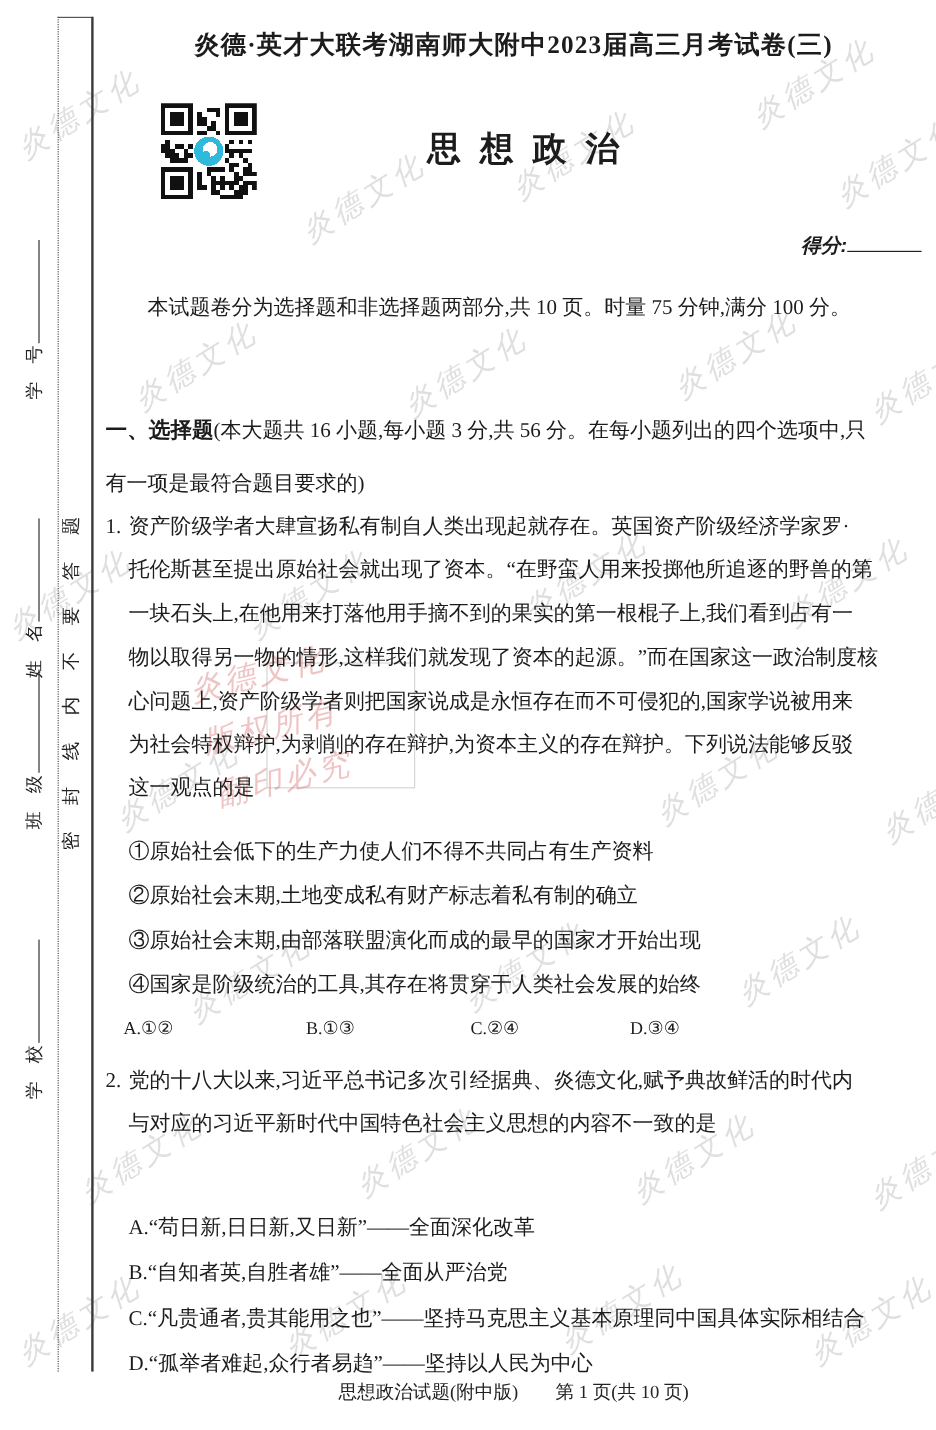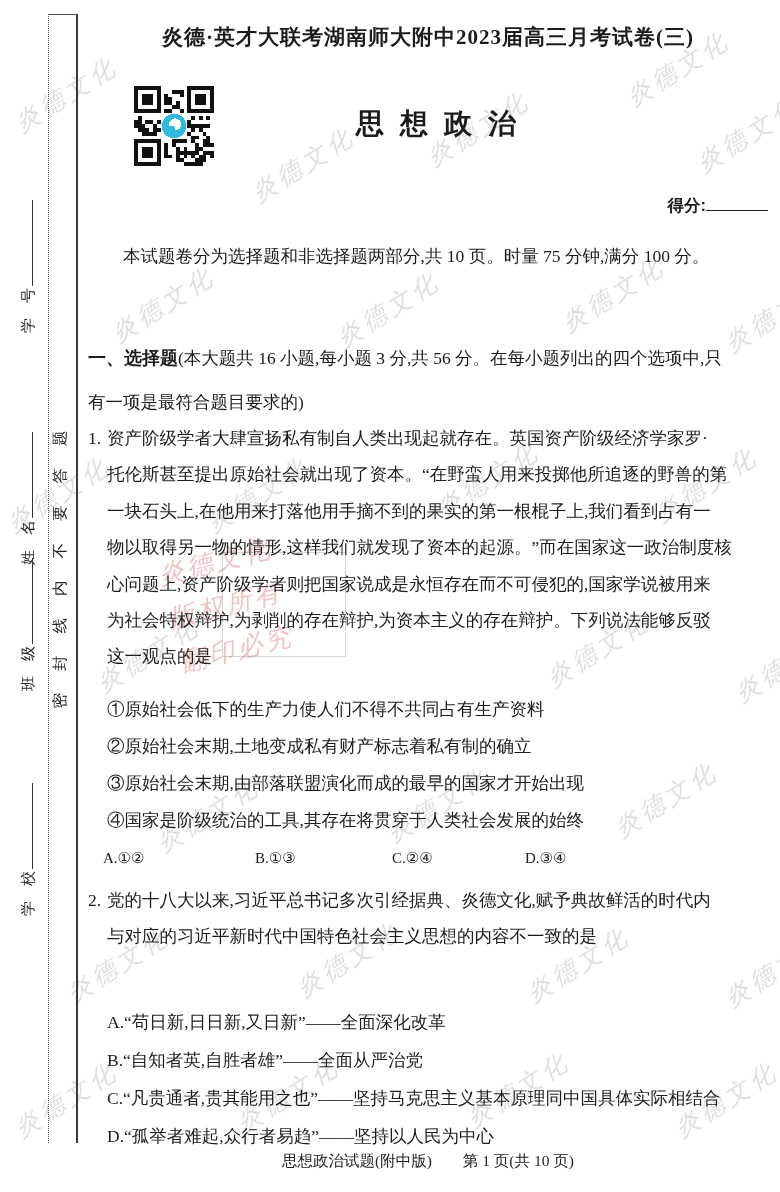--- a/index.html
+++ b/index.html
@@ -26,21 +26,21 @@
       letter-spacing:22px;color:#222;white-space:nowrap;}
   
   .abs{position:absolute;left:88px;width:680px;}
   .nw{white-space:nowrap;}
   .exam-title{top:22px;text-align:center;font-weight:bold;font-size:21px;line-height:30px;
       letter-spacing:1px;white-space:nowrap;}
   .qr-wrap{position:absolute;left:134px;top:86px;width:80px;height:80px;}
   .subject-title{top:104px;text-align:center;font-family:"Liberation Sans","DejaVu Sans",sans-serif;
       font-weight:bold;font-size:28px;line-height:40px;letter-spacing:16px;padding-left:16px;}
   .score-line{top:192px;text-align:right;font-family:"Liberation Sans","DejaVu Sans",sans-serif;
-      font-weight:bold;font-size:16.5px;line-height:26px;padding-right:4px;}
+      font-weight:bold;font-size:16.5px;line-height:26px;padding-right:4px;font-style:italic;}
   .score-line .blank{display:inline-block;width:62px;border-bottom:1.5px solid #222;height:16px;}
   .intro{top:242px;font-size:17.5px;line-height:28px;text-indent:35px;}
   .part1-heading{top:290px;text-align:center;font-family:"Liberation Sans","DejaVu Sans",sans-serif;
       font-weight:bold;font-size:17.5px;line-height:28px;}
   .sec1{top:336px;font-size:17.5px;line-height:44px;}
   .sec1 b{font-family:Liberation Sans, sans-serif;font-size:18px;}
   .question{font-size:17.5px;}
   .q1{top:420px;}
   .q2{top:882px;}
   .question .qnum{position:absolute;left:0;top:0;line-height:36.4px;}

